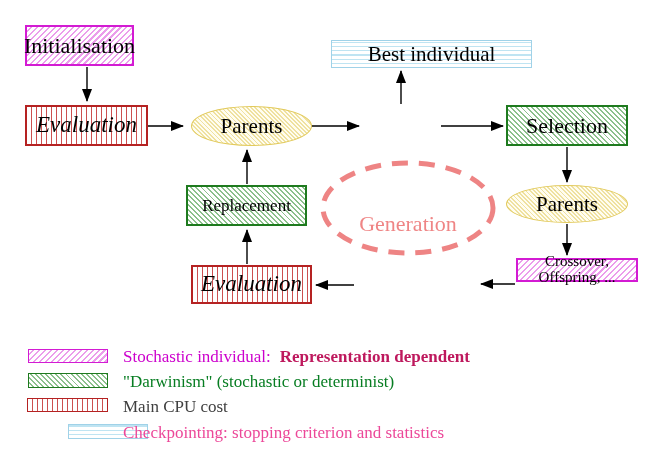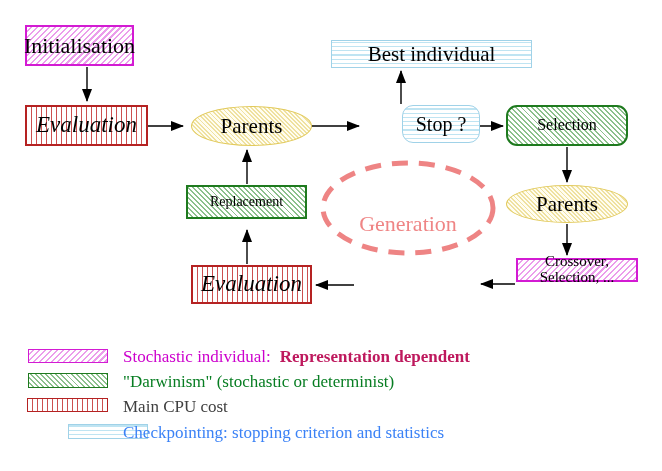--- a/index.html
+++ b/index.html
@@ -35,39 +35,39 @@
     border:1.5px solid #e2ca5c;
     background:repeating-linear-gradient(45deg,#fffdf0 0 1.7px,#efe1a0 1.7px 3px);
   }
   .ellipse{border-radius:50%;}
   
   .n-init       {left:25px;  top:25px;  width:109px; height:41px; font-size:22px;}
   .n-eval-top   {left:25px;  top:105px; width:123px; height:41px; font-size:23px;}
   .n-parents    {left:191px; top:106px; width:121px; height:40px; font-size:21px;}
   .n-stop       {left:362px; top:105px; width:78px;  height:38px; font-size:20px; border-radius:11px;}
   .n-best       {left:291px; top:40px;  width:201px; height:28px; font-size:21px; border-width:1px;}
-  .n-selection  {left:506px; top:105px; width:122px; height:41px; font-size:16px;border-radius:11px;}
+  .n-selection  {left:506px; top:105px; width:122px; height:41px; font-size:22px;}
   .n-genitors   {left:506px; top:185px; width:122px; height:38px; font-size:21px;}
   .n-crossover  {left:516px; top:258px; width:122px; height:24px; font-size:15px;}
   .n-offspring  {left:355px; top:267px; width:122px; height:36px; font-size:21px;}
   .n-eval-bot   {left:191px; top:265px; width:121px; height:39px; font-size:23px;}
-  .n-replacement{left:186px; top:185px; width:121px; height:34px; font-size:14px;}
+  .n-replacement{left:186px; top:185px; width:121px; height:41px; font-size:17px;}
   .n-generation {left:348px; top:196px; width:120px; height:24px; font-size:22px;
                  color:#ef8585;background:none;border:none;margin-top:16px;}
   
   .swatch{position:absolute;box-sizing:border-box;}
   .sw-1{left:28px; top:349px; width:80px; height:14px; border-width:1.5px;}
   .sw-2{left:28px; top:373px; width:80px; height:15px; border-width:1.5px;}
   .sw-3{left:27px; top:398px; width:81px; height:14px; border-width:1.5px;}
   .sw-4{left:28px; top:424px; width:80px; height:15px;}
   .legend-text{position:absolute;left:123px;font-size:17px;white-space:nowrap;}
   .lt-1{top:347px;color:#cc00cc;}
   .lt-2{top:372px;color:#077d22;}
   .lt-3{top:397px;color:#404040;}
-  .lt-4{top:423px;color:#3b82f6;}
+  .lt-4{top:423px;color:#ec4899;}
   .lt-secondary{color:#be185d;margin-left:9px;font-weight:bold;}
 </style>
 </head>
 <body>
 
 <div class="stage">
 
   <svg class="overlay" viewBox="0 0 662 471">
     <defs>
       <marker id="ah" markerUnits="userSpaceOnUse" markerWidth="16" markerHeight="12" refX="12" refY="5" orient="auto">
@@ -97,36 +97,33 @@
   </div>
 
   <div class="node n-parents hatch-yellow ellipse">
     <span>Parents</span>
   </div>
 
   <div class="node n-best stripes-cyan">
     <span>Best individual</span>
   </div>
 
-  <div class="node n-stop stripes-cyan">
-    <span>Stop ?</span>
-  </div>
 
   <div class="node n-selection hatch-green">
     <span>Selection</span>
   </div>
 
   <div class="node n-genitors hatch-yellow ellipse">
     <span>Parents</span>
   </div>
 
   <div class="node n-crossover hatch-magenta">
     <span>
       <span style="display:block">Crossover,</span>
-      <span style="display:block">Selection, ...</span>
+      <span style="display:block">Offspring, ...</span>
     </span>
   </div>
 
 
   <div class="node n-eval-bot stripes-red">
     <span>Evaluation</span>
   </div>
 
   <div class="node n-replacement hatch-green">
     <span>Replacement</span>

